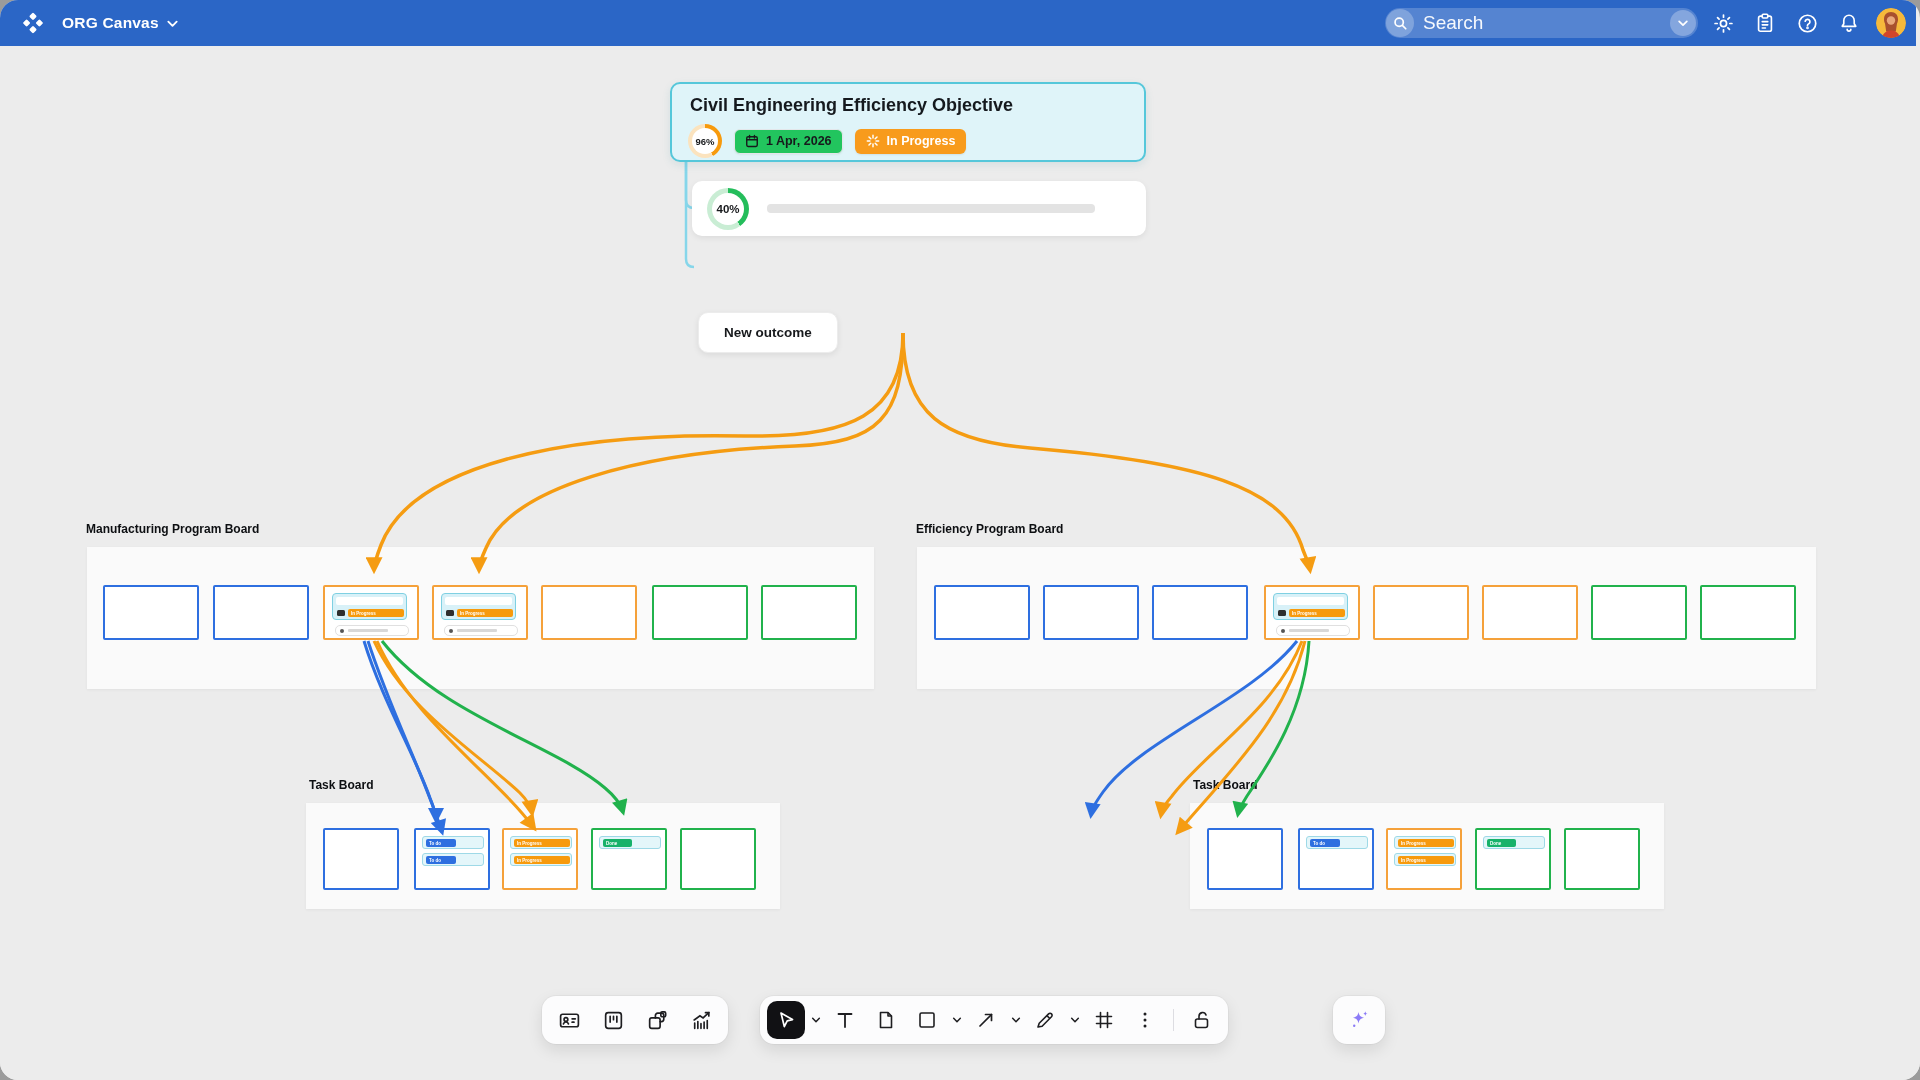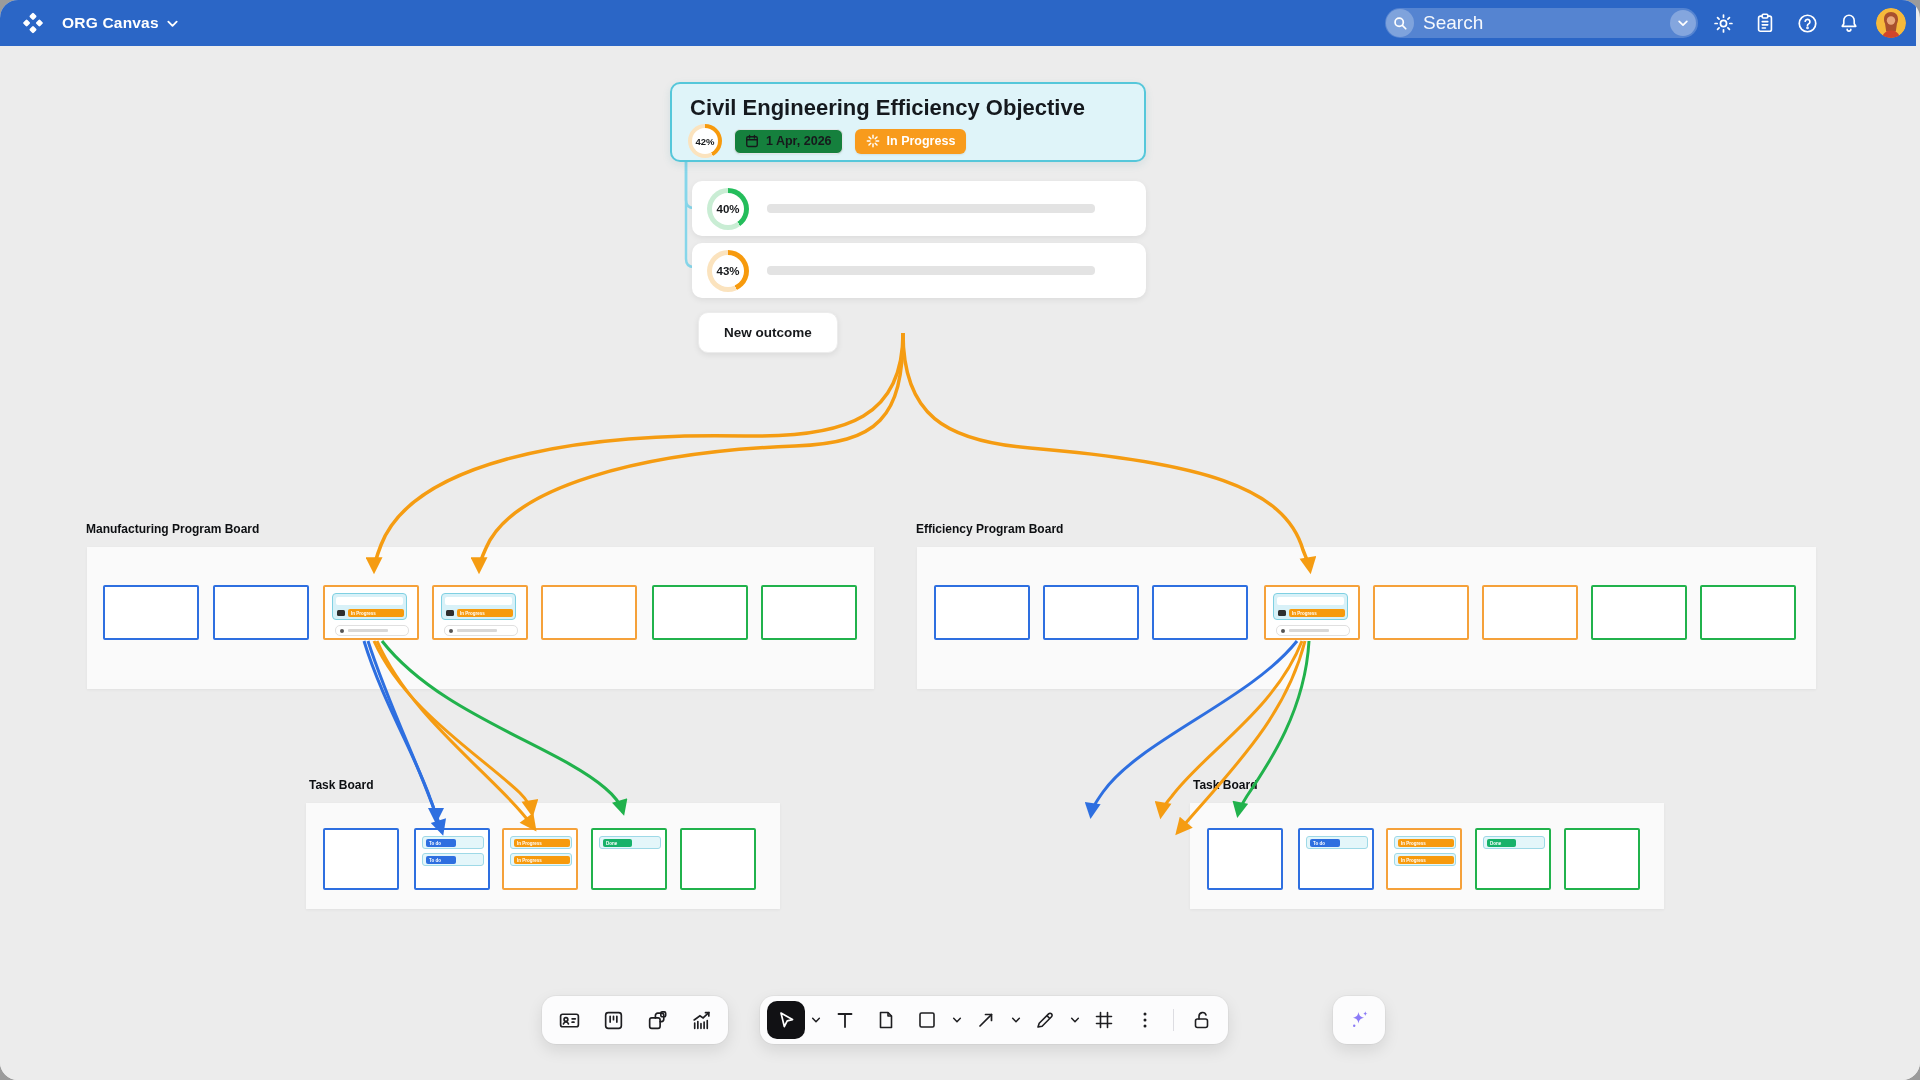--- a/index.html
+++ b/index.html
@@ -20,32 +20,32 @@
   .tb-icon-btn { width:30px; height:30px; display:flex; align-items:center; justify-content:center; border-radius:8px; cursor:pointer; }
   .avatar { width:30px; height:30px; border-radius:50%; overflow:hidden; cursor:pointer; }
 
   
   #canvas { position:absolute; top:46px; left:0; width:1920px; height:1034px; background:#ececec; }
   svg.layer { position:absolute; left:0; top:-46px; width:1920px; height:1080px; pointer-events:none; }
   #layer-back { z-index:1; } #layer-front { z-index:3; }
 
   
   .objective-card { position:absolute; left:670px; top:36px; width:476px; height:80px; background:#DFF4F9; border:2px solid #55C7DA; border-radius:10px; box-shadow:0 3px 8px rgba(40,130,150,.12); z-index:2; }
-  .objective-title { position:absolute; left:18px; top:11px; font-size:22px; font-weight:700; color:#15191e; }
+  .objective-title { position:absolute; left:18px; top:11px; font-size:18px; font-weight:700; color:#15191e; }
   .obj-row { position:absolute; left:16px; top:40px; display:flex; align-items:center; gap:12px; }
   .ring { position:relative; border-radius:50%; display:flex; align-items:center; justify-content:center; }
   .ring::after { content:""; position:absolute; border-radius:50%; background:#fff; }
   .ring span { position:relative; z-index:1; font-weight:700; color:#17191c; }
   .ring-42 { width:34px; height:34px; background:conic-gradient(#F79A0D 0 42%, #FBE3BE 42% 100%); }
   .ring-42::after { inset:4px; } .ring-42 span { font-size:9.5px; }
   .ring-40 { width:42px; height:42px; background:conic-gradient(#24BD5B 0 40%, #C9EDD4 40% 100%); }
   .ring-43 { width:42px; height:42px; background:conic-gradient(#F79A0D 0 43%, #FBE3BE 43% 100%); }
   .ring-40::after,.ring-43::after { inset:5px; }
   .ring-40 span,.ring-43 span { font-size:11.5px; }
-  .date-chip { height:25px; background:#15803d; border:1px solid #e3e6ea; border-radius:6px; display:flex; align-items:center; gap:7px; padding:0 10px; box-shadow:0 1px 2px rgba(0,0,0,.05); }
+  .date-chip { height:25px; background:#22c55e; border:1px solid #e3e6ea; border-radius:6px; display:flex; align-items:center; gap:7px; padding:0 10px; box-shadow:0 1px 2px rgba(0,0,0,.05); }
   .date-chip b { font-size:12.5px; font-weight:700; color:#17191c; }
   .status-badge { height:25px; background:#F89B1C; border-radius:6px; display:flex; align-items:center; gap:7px; padding:0 11px; color:#fff; font-size:12.5px; font-weight:600; box-shadow:0 1px 2px rgba(0,0,0,.08); }
   .outcome-card { position:absolute; left:692px; width:454px; height:55px; background:#fff; border-radius:10px; box-shadow:0 2px 6px rgba(0,0,0,.07); z-index:2; display:flex; align-items:center; padding-left:15px; gap:18px; }
   .outcome-bar { width:328px; height:9px; border-radius:4px; background:#E3E3E3; }
   .new-outcome-btn { position:absolute; left:698px; top:266px; width:140px; height:41px; background:#fff; border:1px solid #ececec; border-radius:10px; box-shadow:0 2px 6px rgba(0,0,0,.08); display:flex; align-items:center; justify-content:center; font-size:13.5px; font-weight:600; color:#17191c; z-index:2; cursor:pointer; }
 
   
   .board-label { position:absolute; font-size:12px; font-weight:700; color:#0d0f12; z-index:2; }
   .board { position:absolute; background:#FAFAFA; box-shadow:0 1px 3px rgba(0,0,0,.05); z-index:1; }
   .pcard { position:absolute; width:96px; height:55px; background:#fff; border:2px solid; border-radius:2px; z-index:2; }
@@ -161,47 +161,41 @@
       <g fill="none" stroke="#86D6EA" stroke-width="2.5">
         <path d="M686 162 L686 200 Q686 208 694 208"></path>
         <path d="M686 162 L686 259 Q686 267 694 267"></path>
       </g>
     </svg>
 
     <div class="objective-card">
       <div class="objective-title">Civil Engineering Efficiency Objective</div>
       <div class="obj-row">
         <div class="ring ring-42">
-            <span>42%</span>
+            <span>96%</span>
           </div>
         <div class="date-chip">
           <svg width="14" height="14" viewBox="0 0 16 16" fill="none" stroke="#17191c" stroke-width="1.6" stroke-linecap="round">
               <rect x="2" y="3.2" width="12" height="11" rx="1.5"></rect>
               <path d="M2 6.6h12M5.2 1.6v3M10.8 1.6v3"></path>
             </svg>
           <b>1 Apr, 2026</b>
         </div>
         <div class="status-badge">
           <svg width="14" height="14" viewBox="0 0 16 16" stroke="#fff" stroke-width="1.7" stroke-linecap="round">
               <path d="M8 1.5v3M8 11.5v3M1.5 8h3M11.5 8h3M3.4 3.4l2.1 2.1M10.5 10.5l2.1 2.1M12.6 3.4l-2.1 2.1M5.5 10.5l-2.1 2.1"></path>
             </svg>
           <span>In Progress</span>
         </div>
       </div>
     </div>
 
     <div class="outcome-card" style="top:135px;gap:18px;">
       <div class="ring ring-40">
           <span>40%</span>
-        </div>
-      <div class="outcome-bar"></div>
-    </div>
-    <div class="outcome-card" style="top:197px;">
-      <div class="ring ring-43">
-          <span>43%</span>
         </div>
       <div class="outcome-bar"></div>
     </div>
 
     <div class="new-outcome-btn">New outcome</div>
 
     <div class="board-label" style="left:86px; top:476px;">Manufacturing Program Board</div>
     <div class="board-label" style="left:916px; top:476px;">Efficiency Program Board</div>
     <div class="board-label" style="left:309px; top:732px;">Task Board</div>
     <div class="board-label" style="left:1193px; top:732px;">Task Board</div>

